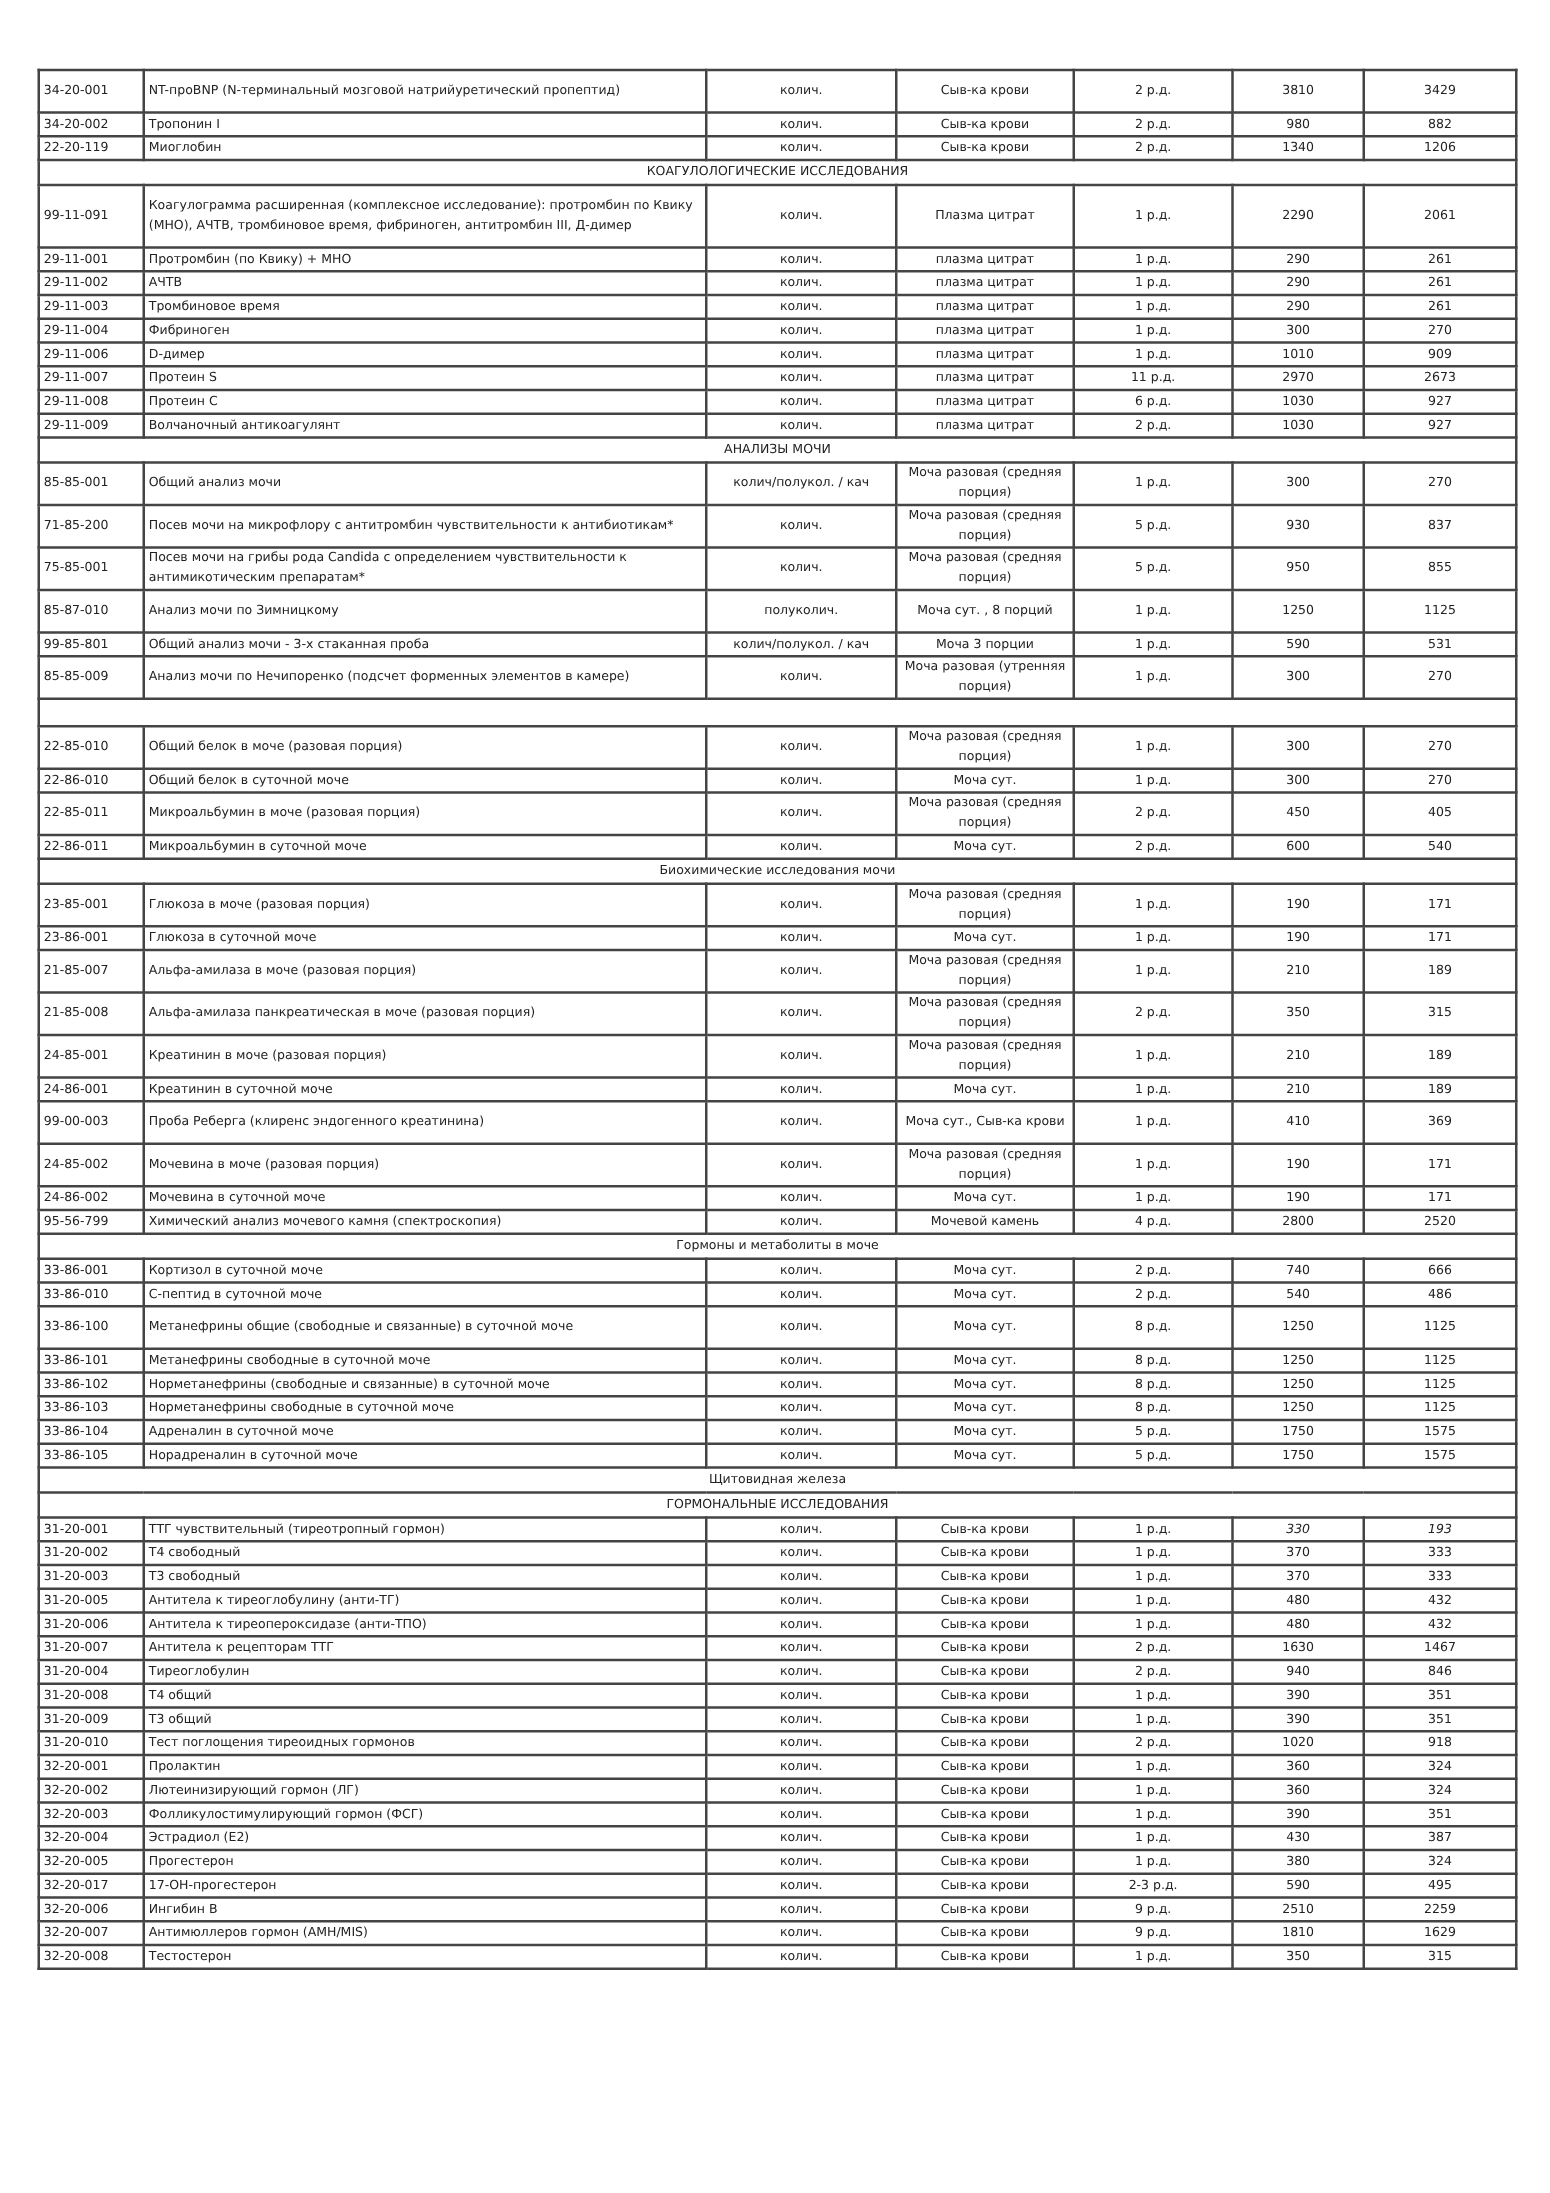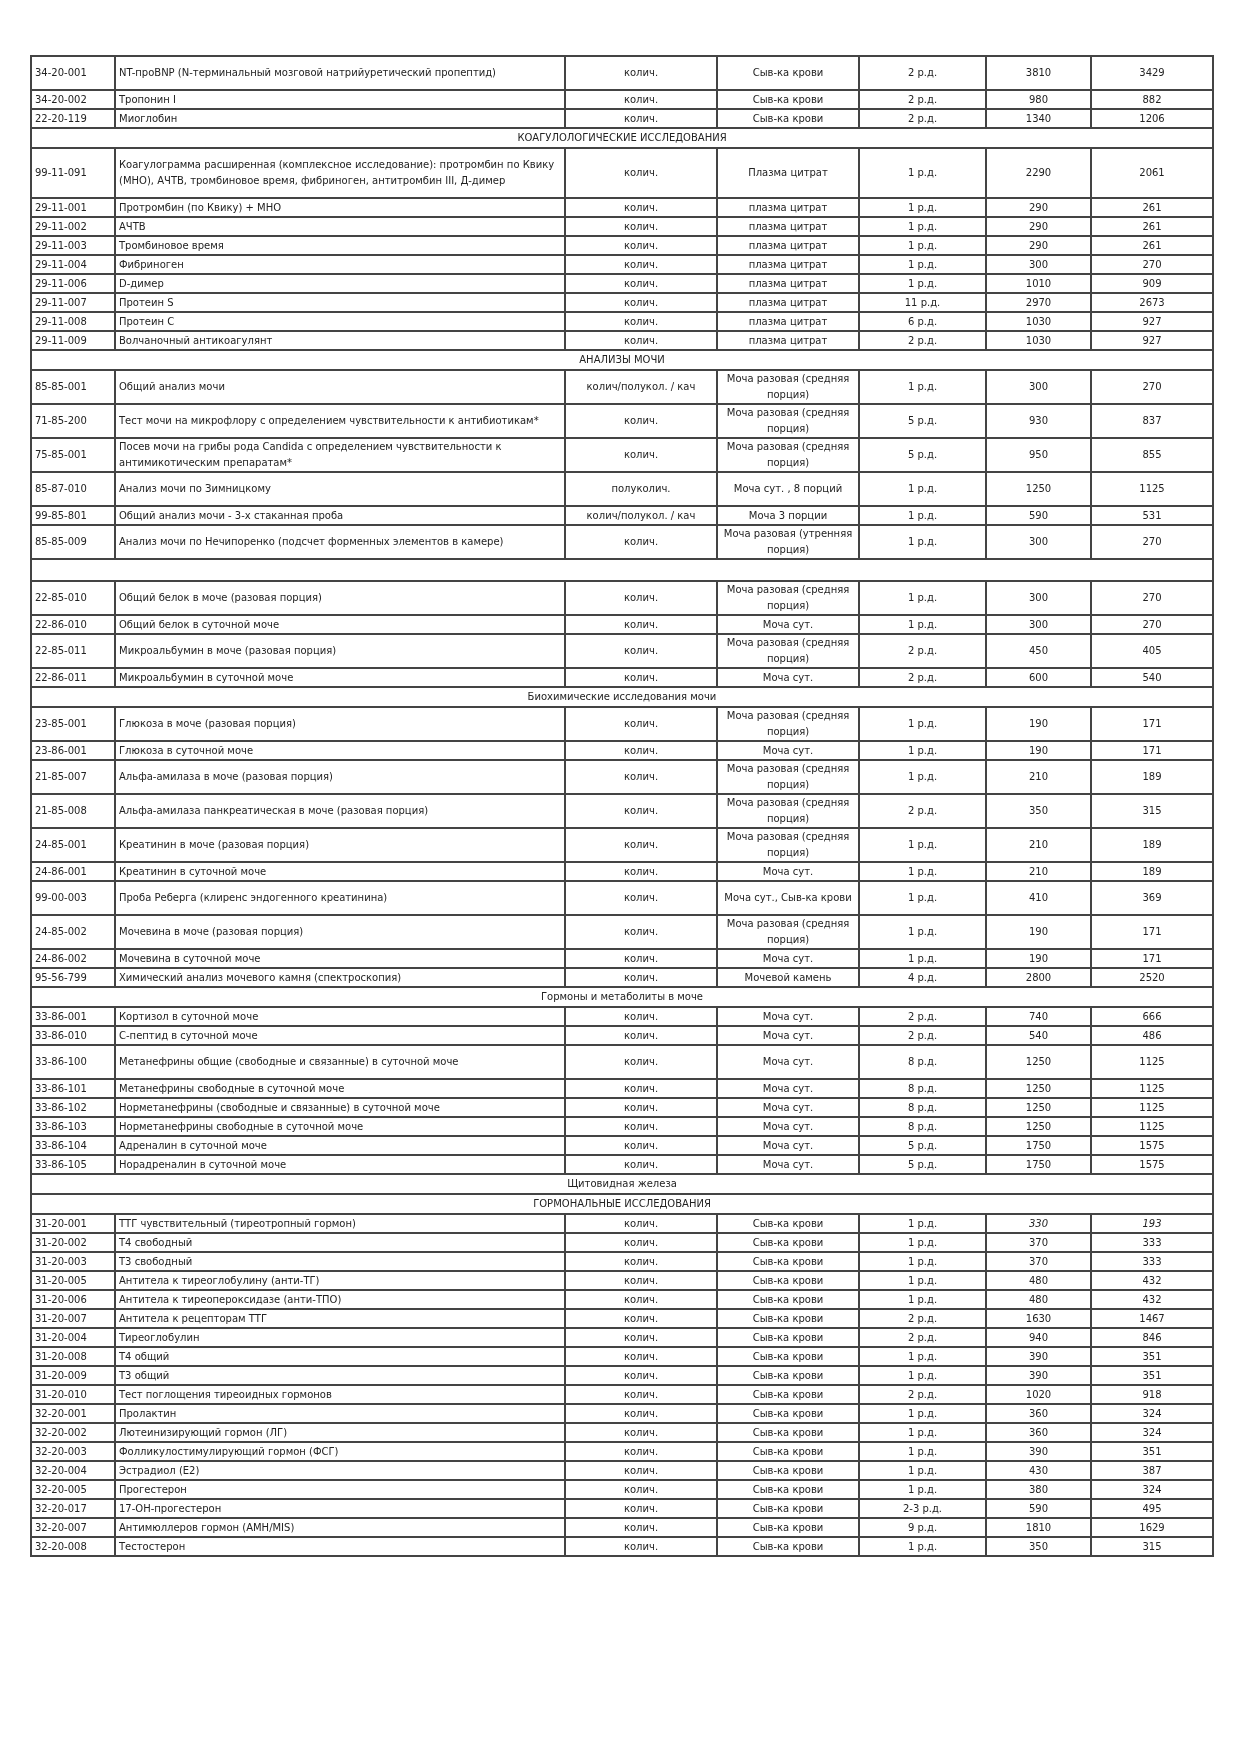--- a/index.html
+++ b/index.html
@@ -156,21 +156,21 @@
         <td class="code">85-85-001</td>
         <td class="name">Общий анализ мочи</td>
         <td class="type">колич/полукол. / кач</td>
         <td class="sample">Моча разовая (средняя порция)</td>
         <td class="term">1 р.д.</td>
         <td class="price">300</td>
         <td class="disc">270</td>
       </tr>
       <tr class="r2">
         <td class="code">71-85-200</td>
-        <td class="name">Тест мочи на микрофлору с определением чувствительности к антибиотикам*</td>
+        <td class="name">Посев мочи на микрофлору с антитромбин чувствительности к антибиотикам*</td>
         <td class="type">колич.</td>
         <td class="sample">Моча разовая (средняя порция)</td>
         <td class="term">5 р.д.</td>
         <td class="price">930</td>
         <td class="disc">837</td>
       </tr>
       <tr class="r2">
         <td class="code">75-85-001</td>
         <td class="name">Посев мочи на грибы рода Candida с определением чувствительности к антимикотическим препаратам*</td>
         <td class="type">колич.</td>
@@ -557,20 +557,29 @@
       <tr class="r1">
         <td class="code">32-20-017</td>
         <td class="name">17-ОН-прогестерон</td>
         <td class="type">колич.</td>
         <td class="sample">Сыв-ка крови</td>
         <td class="term">2-3 р.д.</td>
         <td class="price">590</td>
         <td class="disc">495</td>
       </tr>
       <tr class="r1">
+        <td class="code">32-20-006</td>
+        <td class="name">Ингибин В</td>
+        <td class="type">колич.</td>
+        <td class="sample">Сыв-ка крови</td>
+        <td class="term">9 р.д.</td>
+        <td class="price">2510</td>
+        <td class="disc">2259</td>
+      </tr>
+      <tr class="r1">
         <td class="code">32-20-007</td>
         <td class="name">Антимюллеров гормон (АМН/MIS)</td>
         <td class="type">колич.</td>
         <td class="sample">Сыв-ка крови</td>
         <td class="term">9 р.д.</td>
         <td class="price">1810</td>
         <td class="disc">1629</td>
       </tr>
       <tr class="r1">
         <td class="code">32-20-008</td>

